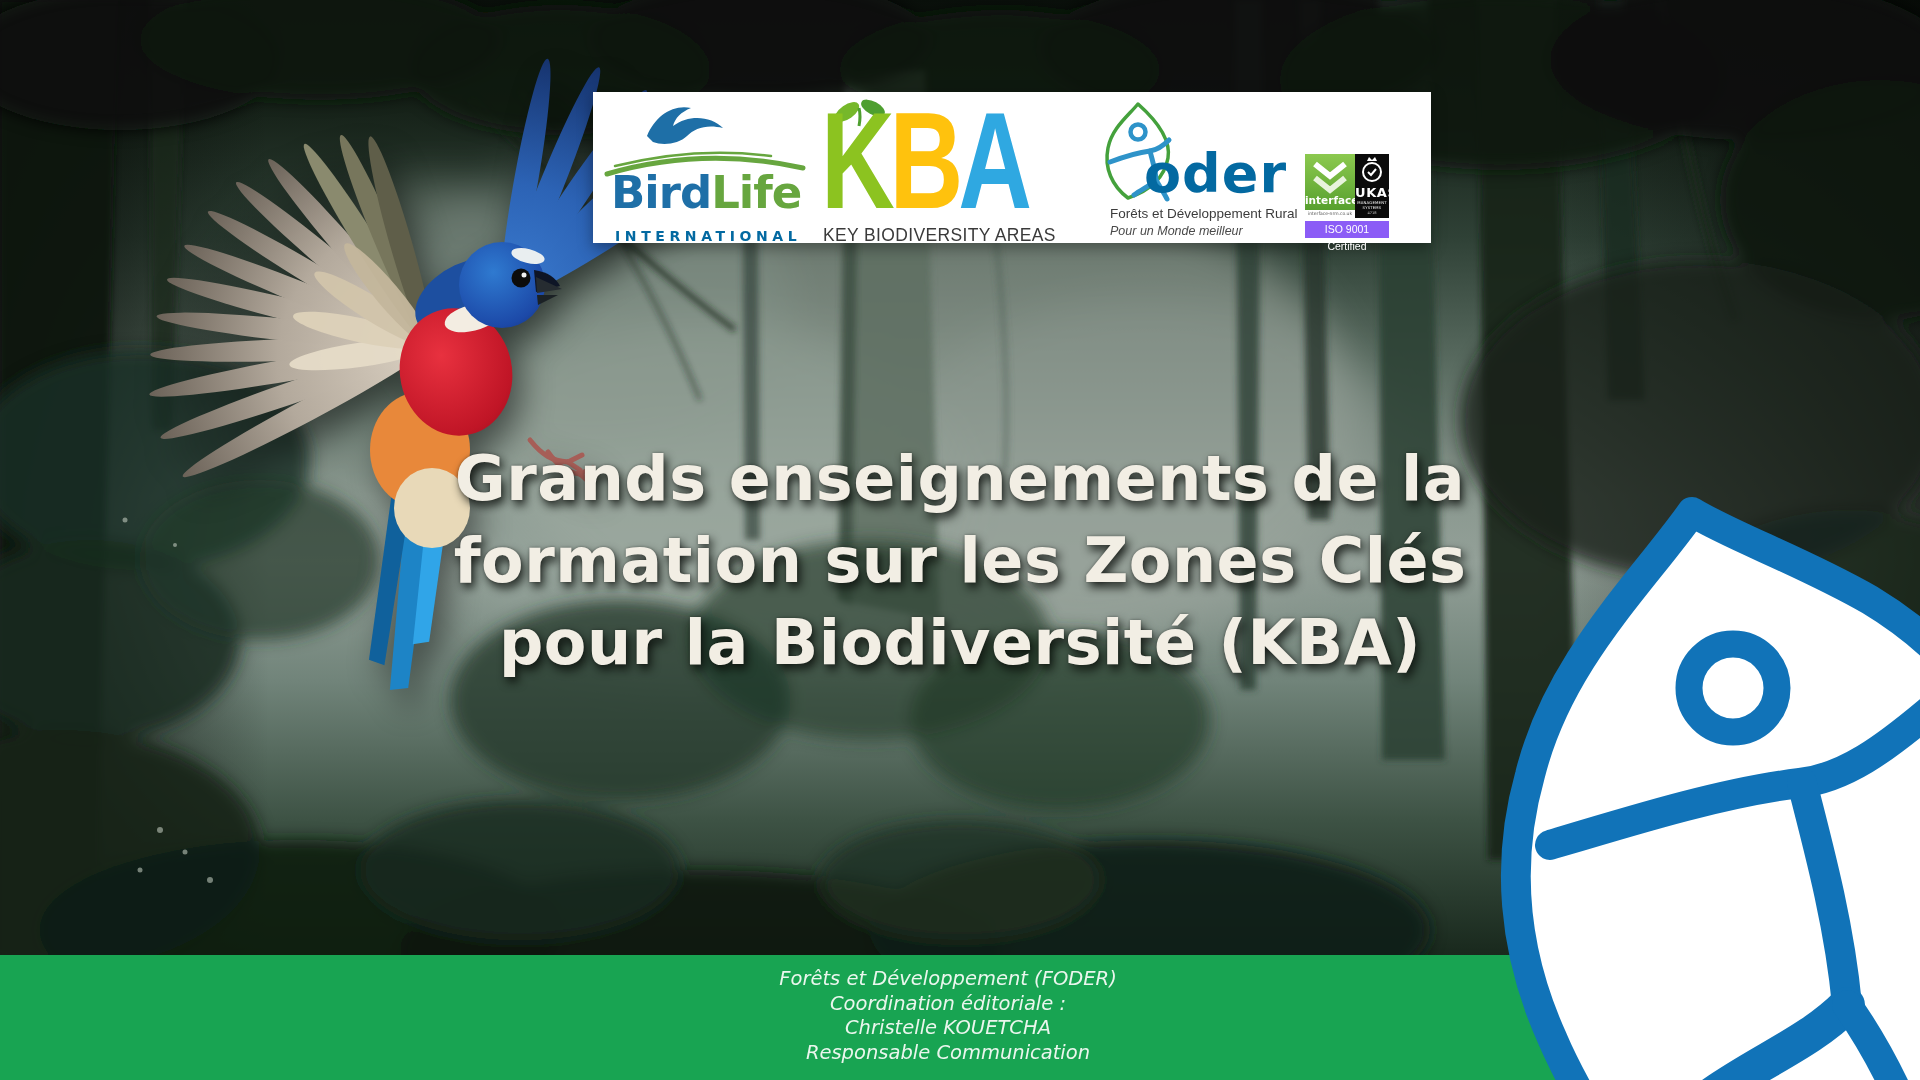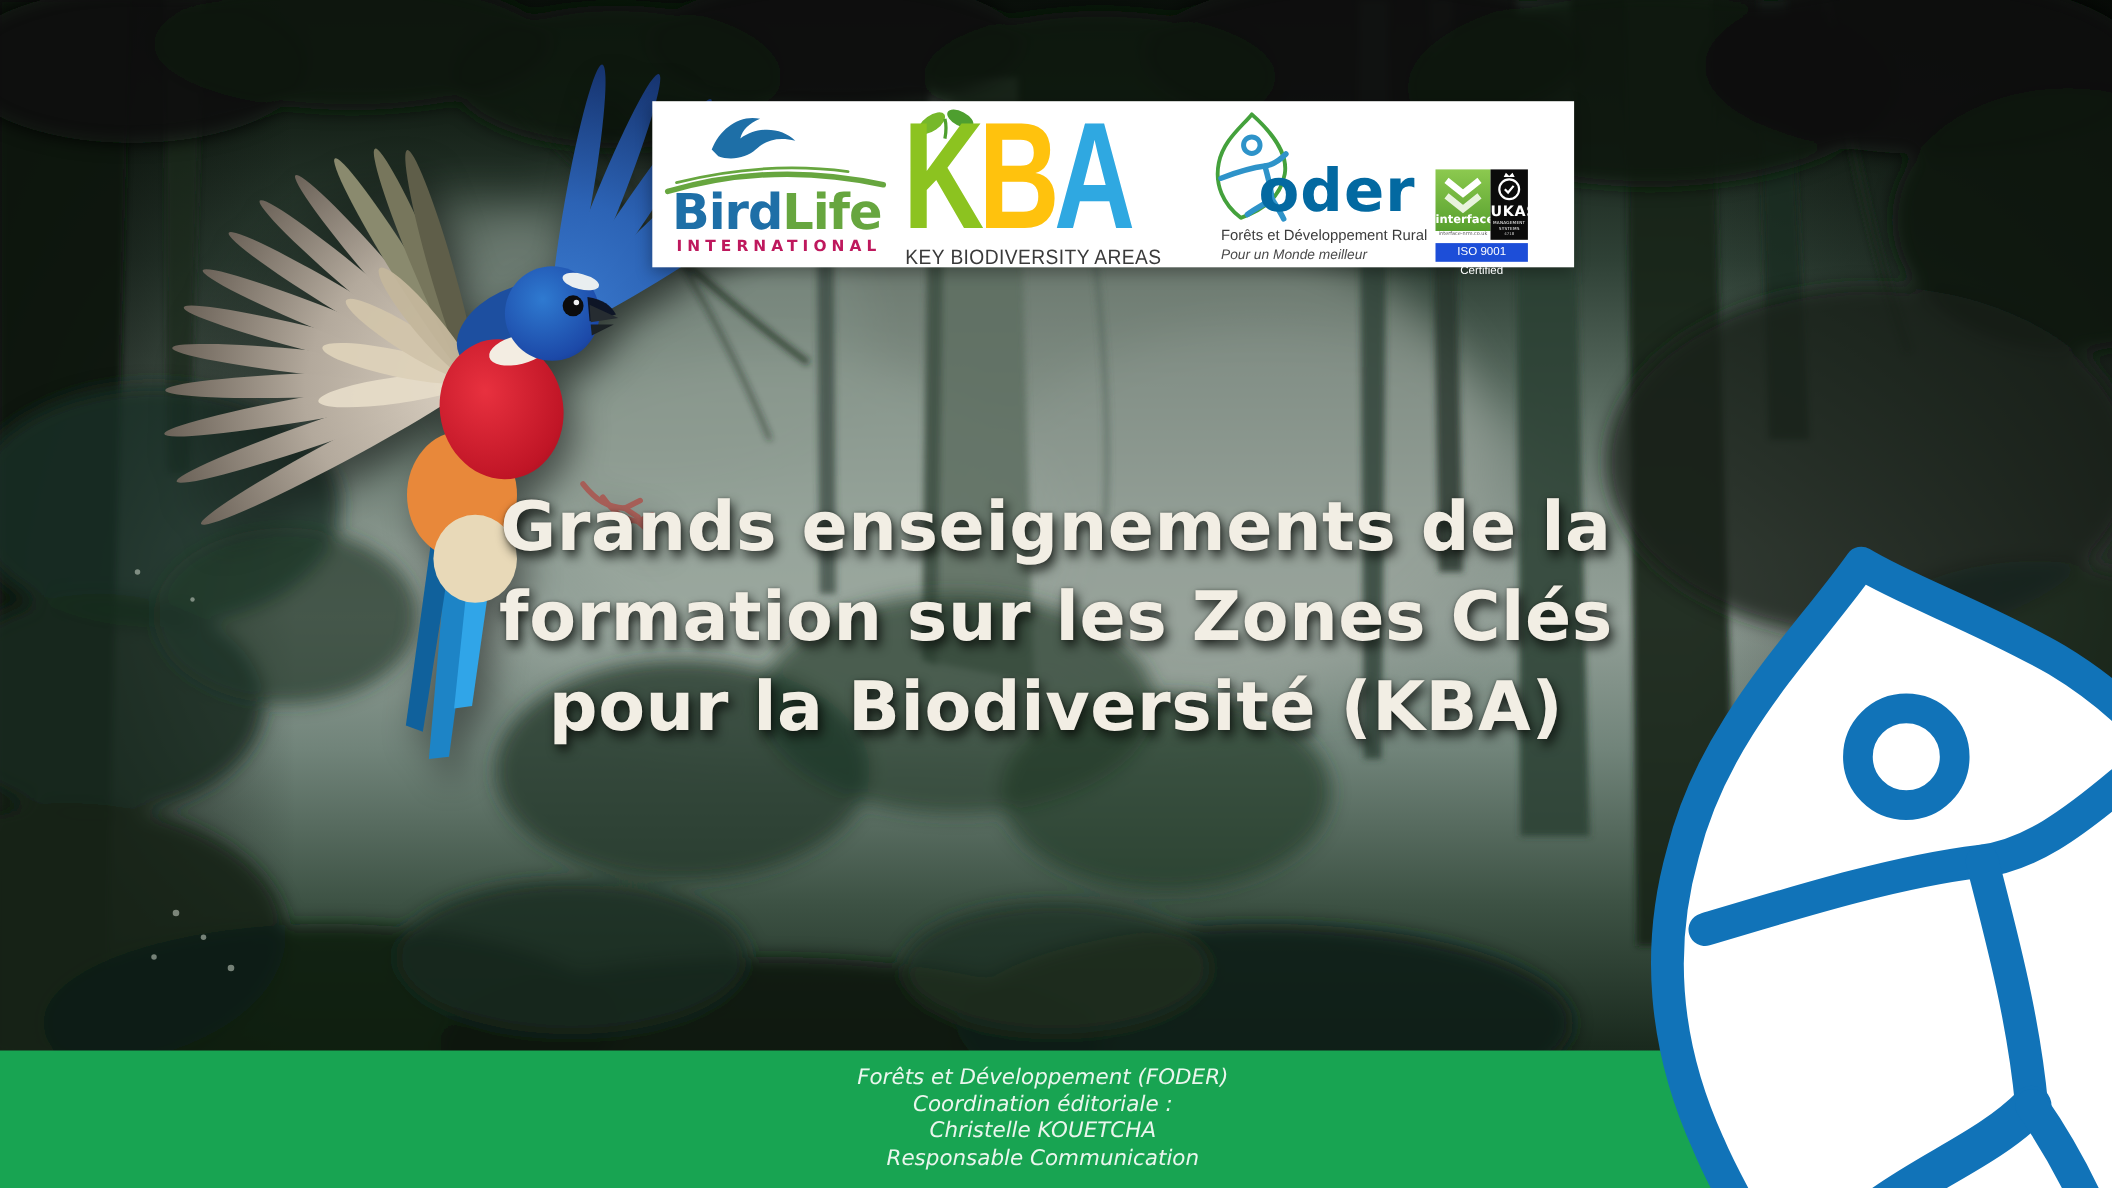--- a/index.html
+++ b/index.html
@@ -21,42 +21,42 @@
   
   .logo-bar{
     position:absolute;left:593px;top:92px;width:838px;height:151px;
     background:#ffffff;z-index:3;box-shadow:0 5px 14px rgba(0,0,0,.35);
   }
   .logo-bar *{position:absolute;}
   .birdlife{left:10px;top:8px;width:218px;height:140px;}
   .birdlife-word{left:8px;top:66px;font-size:45px;font-weight:bold;letter-spacing:-1px;white-space:nowrap;text-align:center;}
   .birdlife-word .w1{color:#1E6FA7;position:static;}
   .birdlife-word .w2{color:#67A63F;position:static;}
-  .birdlife-sub{left:12px;top:116px;font-size:14px;letter-spacing:4.6px;color:#be185d;font-weight:bold;white-space:nowrap;}
+  .birdlife-sub{left:12px;top:128px;font-size:14px;letter-spacing:4.6px;color:#0369a1;font-weight:bold;white-space:nowrap;}
   .kba{left:228px;top:10px;width:240px;height:140px;}
   .kba-word{left:0;top:6px;font-size:138px;line-height:104px;font-weight:800;letter-spacing:-7px;
     transform:scaleX(.74);transform-origin:left top;white-space:nowrap;font-family:"Liberation Sans",sans-serif;}
   .kba-word span{position:static;}
   .kba-k{color:#8CC320;} .kba-b{color:#FFC20D;} .kba-a{color:#2FA8E1;}
   .kba-sub{left:2px;top:122px;font-size:19px;letter-spacing:.4px;color:#3A3A3A;
     transform:scaleX(.92);transform-origin:left top;white-space:nowrap;font-family:"Liberation Sans",sans-serif;}
   .foder{left:505px;top:6px;width:205px;height:142px;}
   .foder-word{left:46px;top:44px;font-size:54px;font-weight:bold;color:#0369a1;letter-spacing:1px;white-space:nowrap;}
   .foder-tag{left:12px;top:108px;font-size:13.5px;color:#3C3C3C;white-space:nowrap;font-family:"Liberation Sans",sans-serif;}
   .foder-motto{left:12px;top:126px;font-size:12.5px;font-style:italic;color:#4A4A4A;white-space:nowrap;font-family:"Liberation Sans",sans-serif;text-align:right;}
   .cert{left:712px;top:62px;width:84px;height:84px;}
   .cert-interface{left:0;top:0;width:50px;height:56px;background:linear-gradient(180deg,#8cc94f,#57a02e);}
   .cert-interface-label{left:0;top:40px;width:50px;text-align:center;font-size:10.5px;font-weight:bold;color:#fff;}
   .cert-url{left:0;top:56px;width:50px;height:8px;background:#fff;font-size:4.5px;color:#555;text-align:center;line-height:8px;white-space:nowrap;overflow:hidden;}
   .cert-ukas{left:50px;top:0;width:34px;height:64px;background:#0b0b0b;color:#fff;text-align:center;}
   .cert-ukas *{position:static;display:block;}
   .ukas-label{font-size:13px;font-weight:bold;letter-spacing:.6px;margin-top:1px;}
   .ukas-sub{font-size:3.8px;letter-spacing:.2px;}
   .ukas-num{font-size:3.6px;margin-top:1px;color:#ccc;}
-  .cert-iso{left:0;top:67px;width:84px;height:17px;background:#1d4ed8;color:#fff;font-size:10.5px;
+  .cert-iso{left:0;top:67px;width:84px;height:17px;background:#8b5cf6;color:#fff;font-size:10.5px;
     text-align:center;line-height:17px;font-family:"Liberation Sans",sans-serif;}
   
   .bird{position:absolute;left:0;top:0;z-index:2;filter:drop-shadow(10px 16px 16px rgba(0,0,0,.45));}
   
   .title{
     position:absolute;left:0;top:438px;width:1920px;z-index:4;text-align:center;
     color:#F2EEE4;font-size:62px;font-weight:bold;line-height:82px;letter-spacing:.5px;
     text-shadow:3px 5px 10px rgba(8,12,8,.85), 0 0 3px rgba(0,0,0,.35);
   }
   

